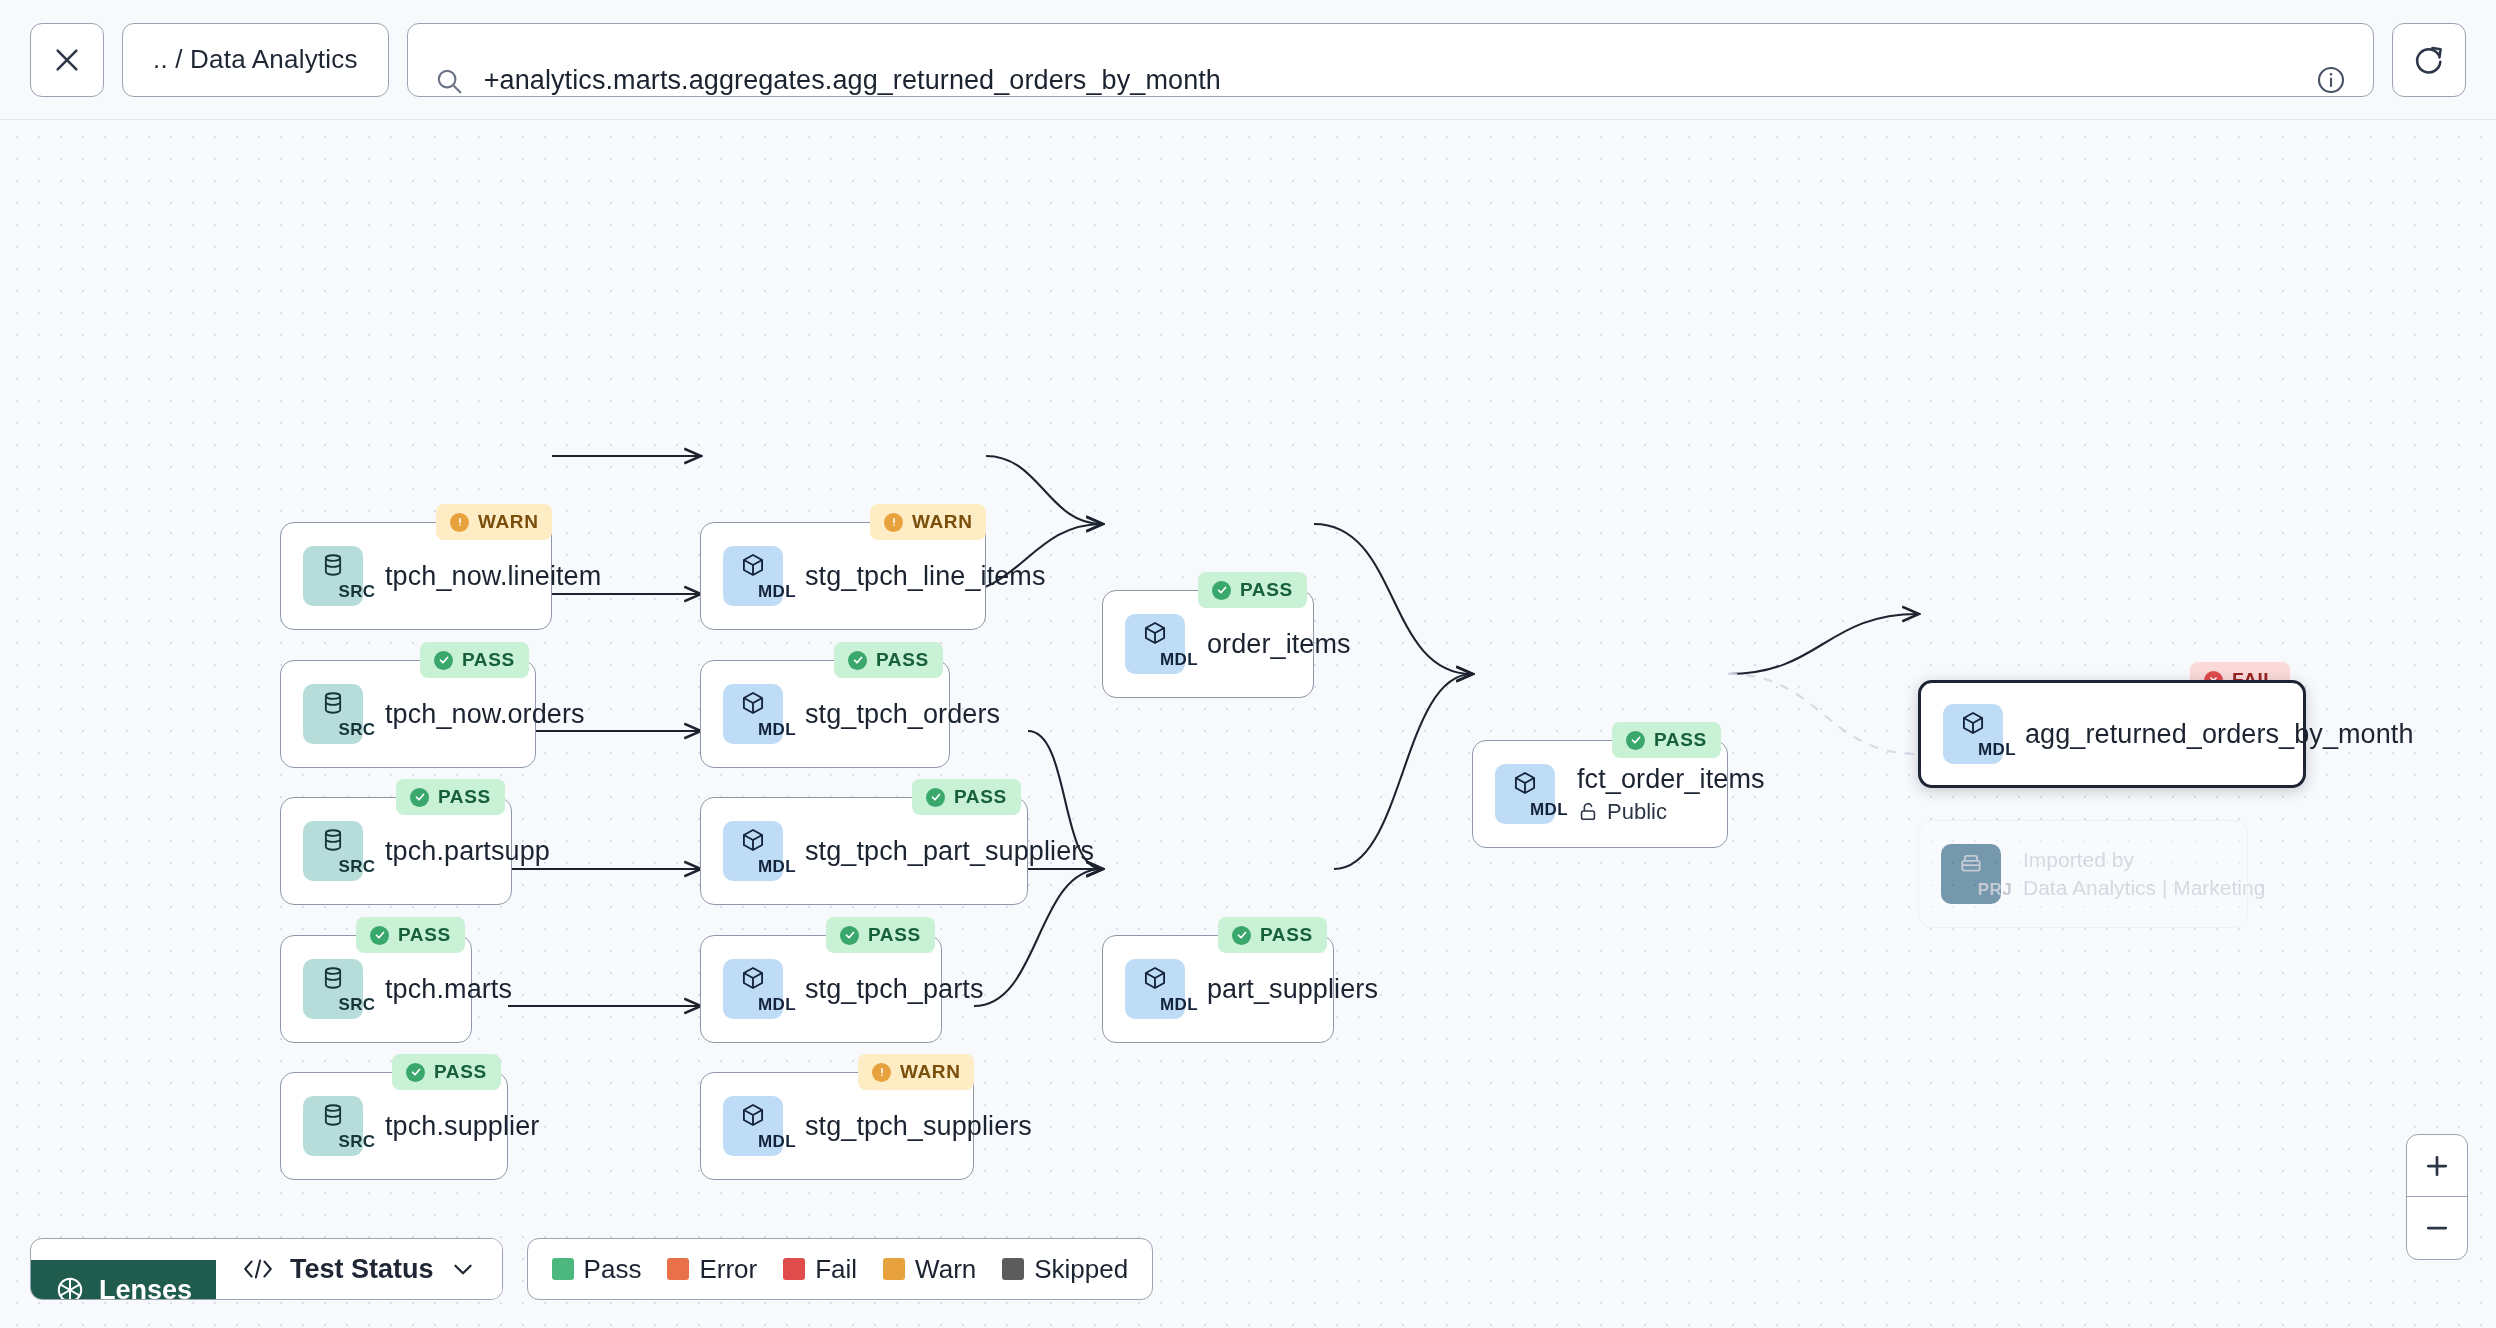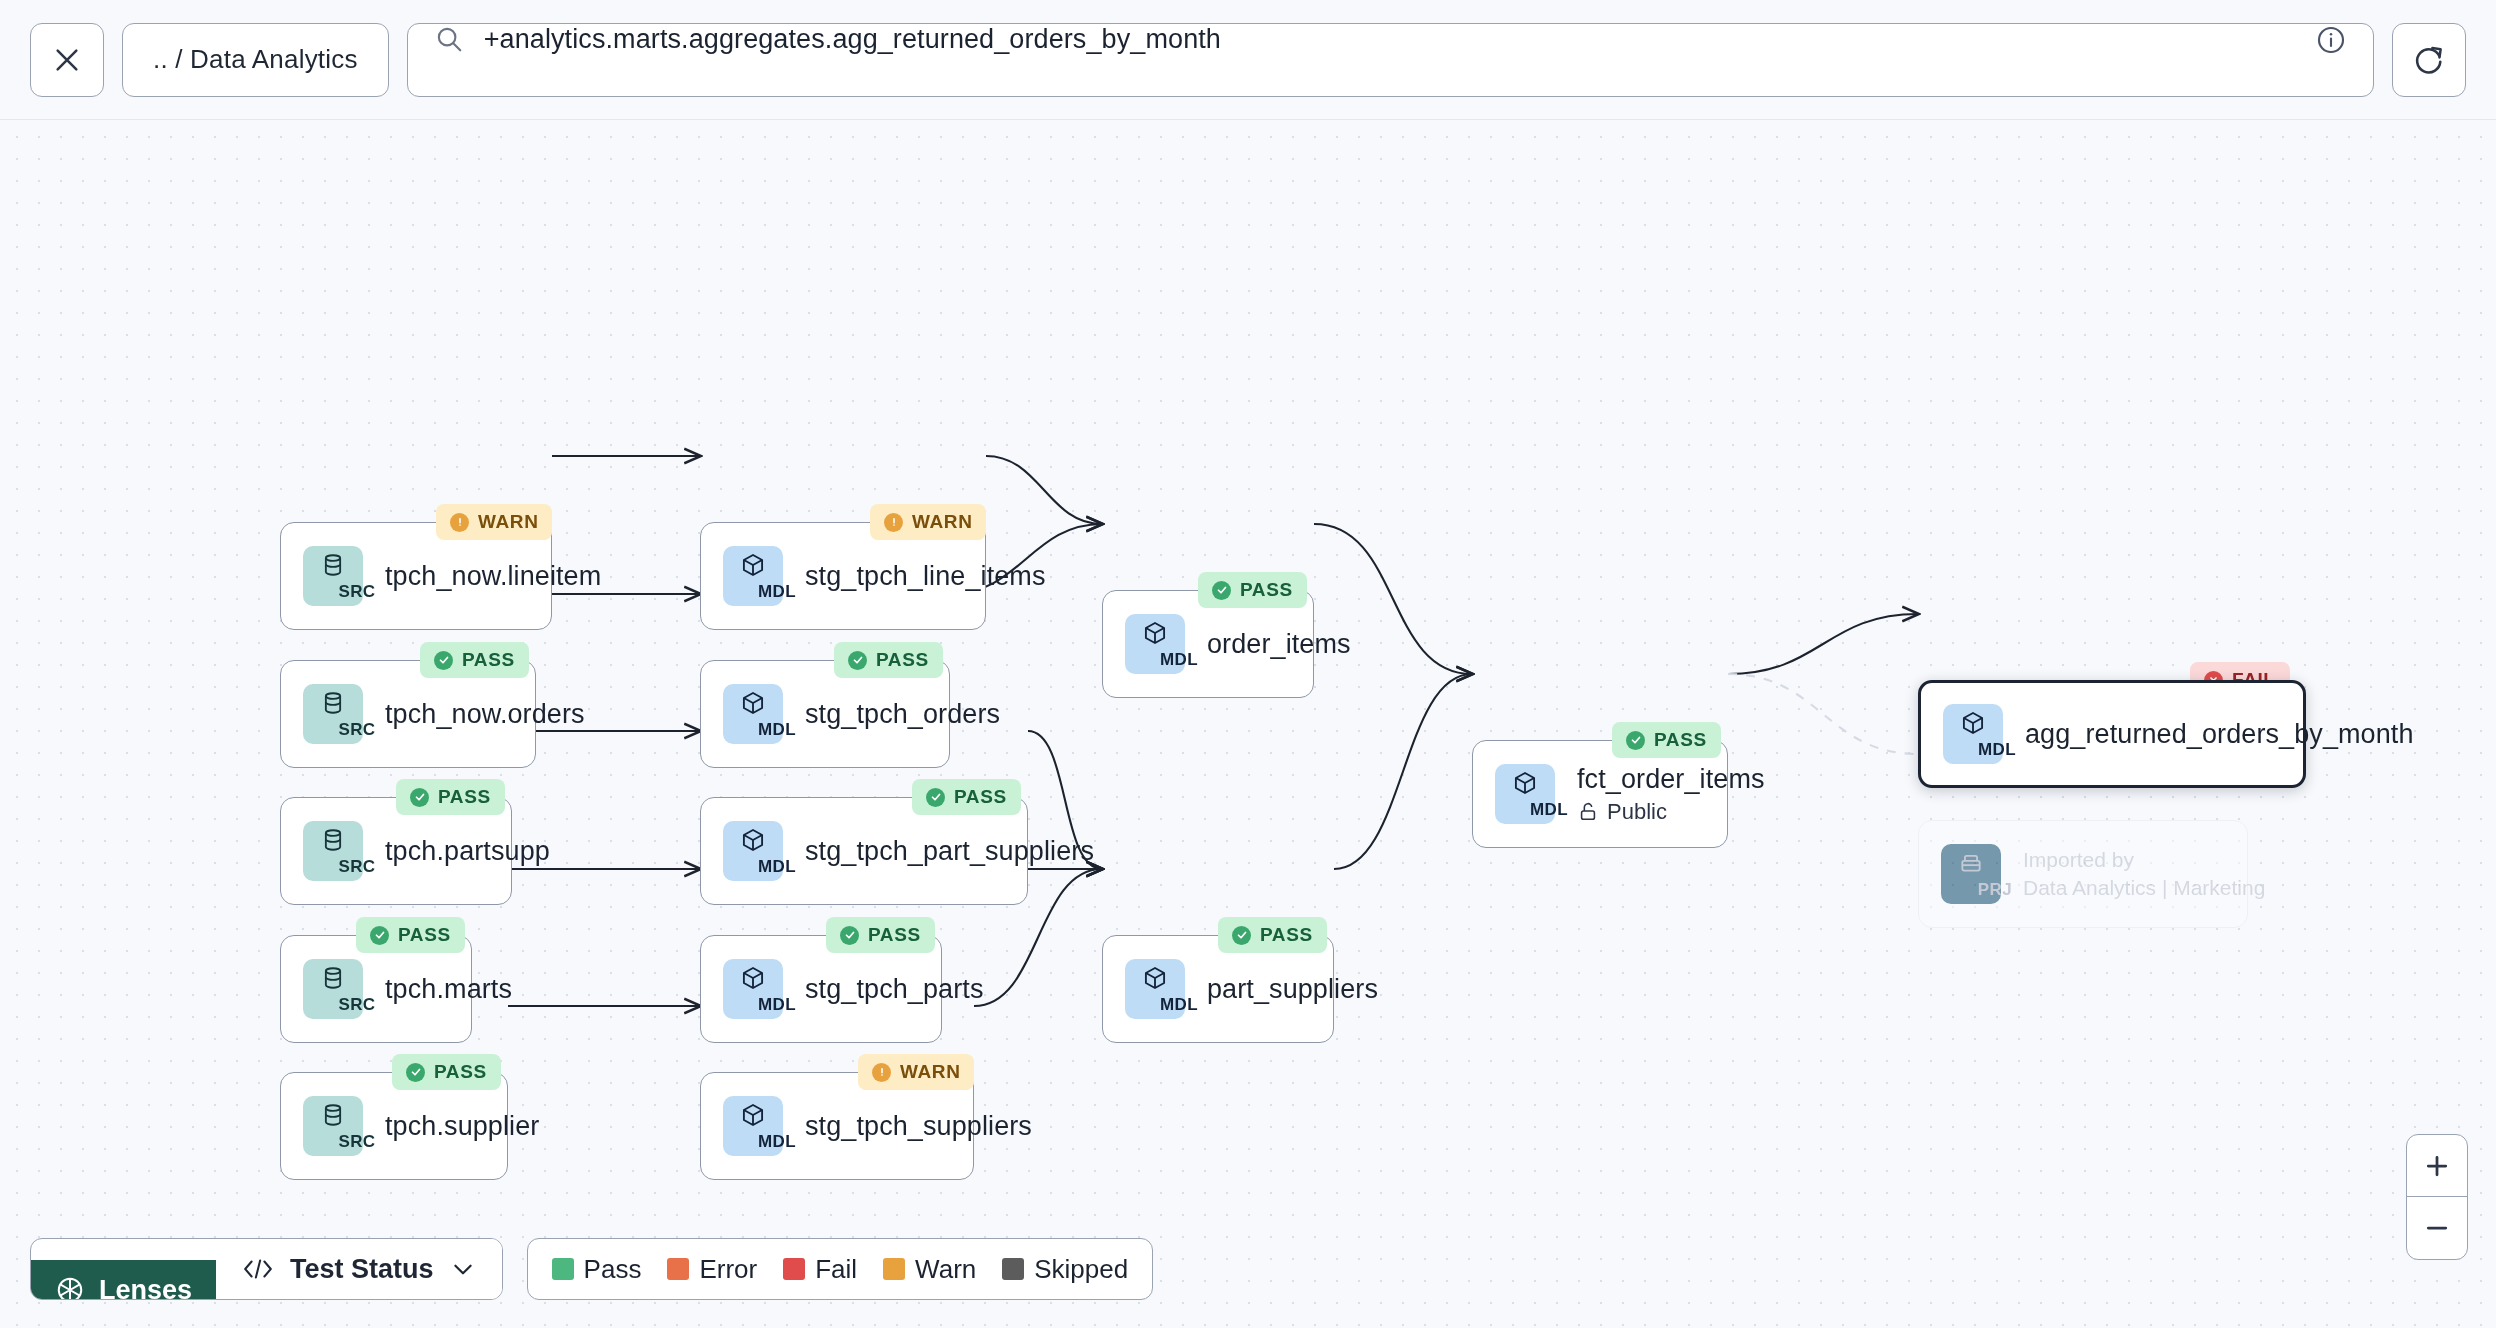--- a/index.html
+++ b/index.html
@@ -29,21 +29,21 @@
     cursor: pointer;
   }
   #close-btn { width: 74px; }
   #breadcrumb-btn { padding: 0 30px; font-size: 26px; letter-spacing: .2px; color:#1f2735; }
   #search-wrap {
     flex: 1 1 auto;
     background: #ffffff;
     border: 1.6px solid #9aa3b2;
     border-radius: 12px;
     height: 74px;
-    display: flex; align-items: flex-start;
+    display: flex; align-items: flex-end;
     padding: 0 26px 0 26px;
     gap: 20px;
     min-width: 0;
   }
   #search-input {
     flex: 1 1 auto;
     border: none; outline: none; background: transparent;
     font-family: "Liberation Sans", sans-serif;
     font-size: 27px; color: #1b2330;
     letter-spacing: .1px;

